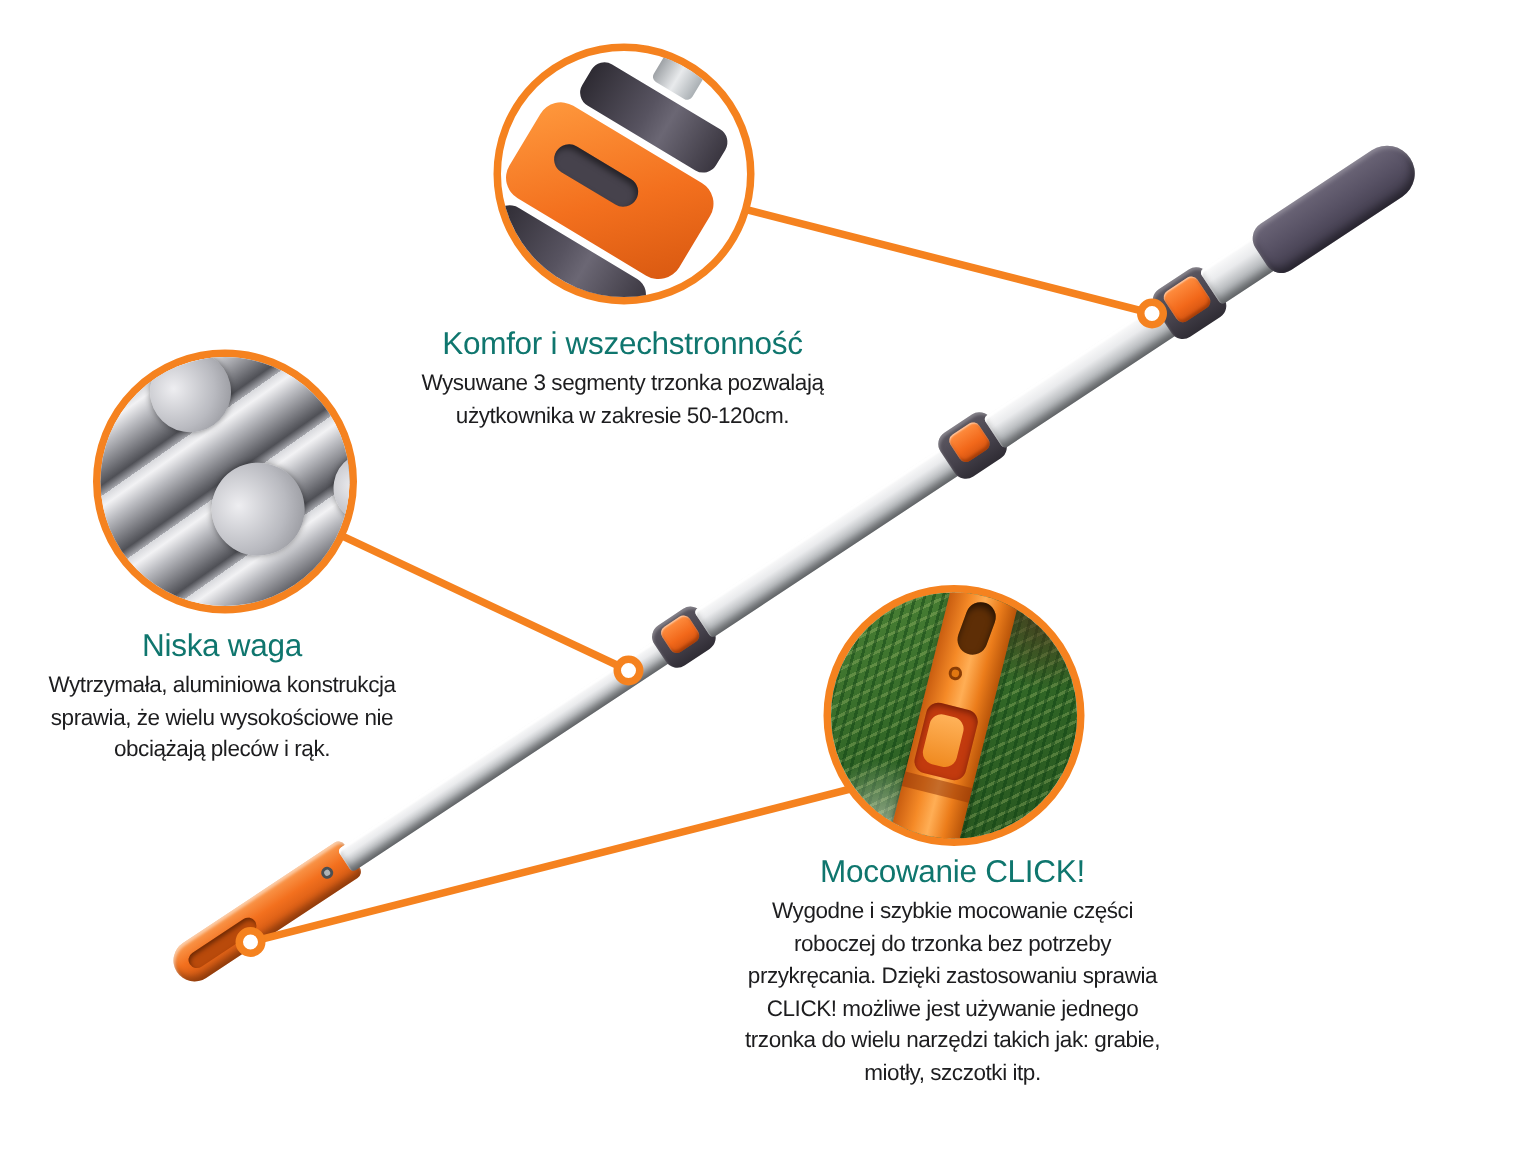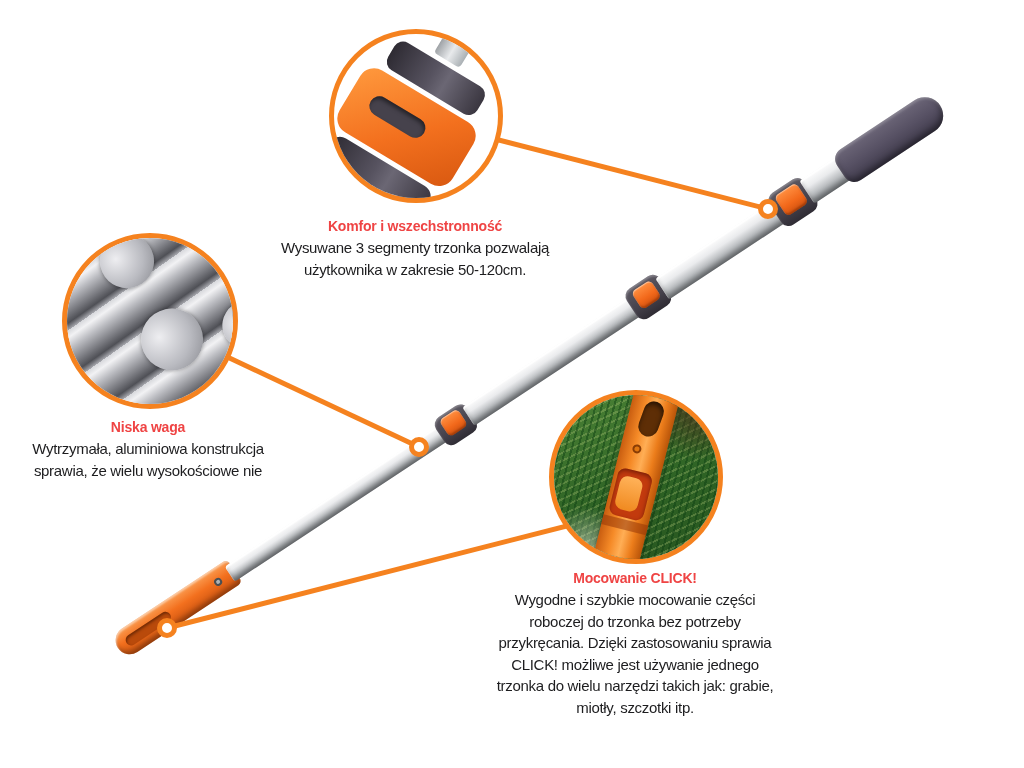--- a/index.html
+++ b/index.html
@@ -96,21 +96,21 @@
   .ct-screw{position:absolute;left:12px;top:64px;width:9px;height:9px;border-radius:50%;
        background:#e07711;border:2px solid #8a3d05;}
   .ct-latchbed{position:absolute;left:4px;top:90px;width:35px;height:48px;border-radius:8px;
        background:#c23a0e;box-shadow:inset 0 2px 4px rgba(60,10,0,.55);}
   .ct-latch{position:absolute;left:4px;top:7px;width:23px;height:34px;border-radius:8px;
        background:linear-gradient(to bottom,#ffb259,#f08a20);}
   .ct-collar{position:absolute;left:0;top:140px;width:46px;height:10px;background:rgba(150,55,8,.55);}
 
   
   .note{position:absolute;text-align:center;color:#1d1d1f;}
-  .note-title{font-size:14px;font-weight:bold;color:#ef4444;letter-spacing:-0.2px;margin-bottom:3px;}
+  .note-title{font-size:21px;font-weight:normal;color:#0f766e;letter-spacing:-0.2px;margin-bottom:3px;}
   .note-body{font-size:15px;font-weight:normal;line-height:21.5px;letter-spacing:-0.3px;}
   .note-body span{display:block;}
   .note-comfort{left:250px;top:218px;width:330px;}
   .note-weight{left:0px;top:419px;width:296px;}
   .note-click{left:457px;top:570px;width:356px;}
 </style>
 </head>
 <body>
 
 <div class="stage">
@@ -184,20 +184,21 @@
       <span>Wysuwane 3 segmenty trzonka pozwalają</span>
       <span>użytkownika w zakresie 50-120cm.</span>
     </div>
   </div>
 
   <div class="note note-weight">
     <div class="note-title">Niska waga</div>
     <div class="note-body">
       <span>Wytrzymała, aluminiowa konstrukcja</span>
       <span>sprawia, że wielu wysokościowe nie</span>
+      <span>obciążają pleców i rąk.</span>
     </div>
   </div>
 
   <div class="note note-click">
     <div class="note-title">Mocowanie CLICK!</div>
     <div class="note-body">
       <span>Wygodne i szybkie mocowanie części</span>
       <span>roboczej do trzonka bez potrzeby</span>
       <span>przykręcania. Dzięki zastosowaniu sprawia</span>
       <span>CLICK! możliwe jest używanie jednego</span>

